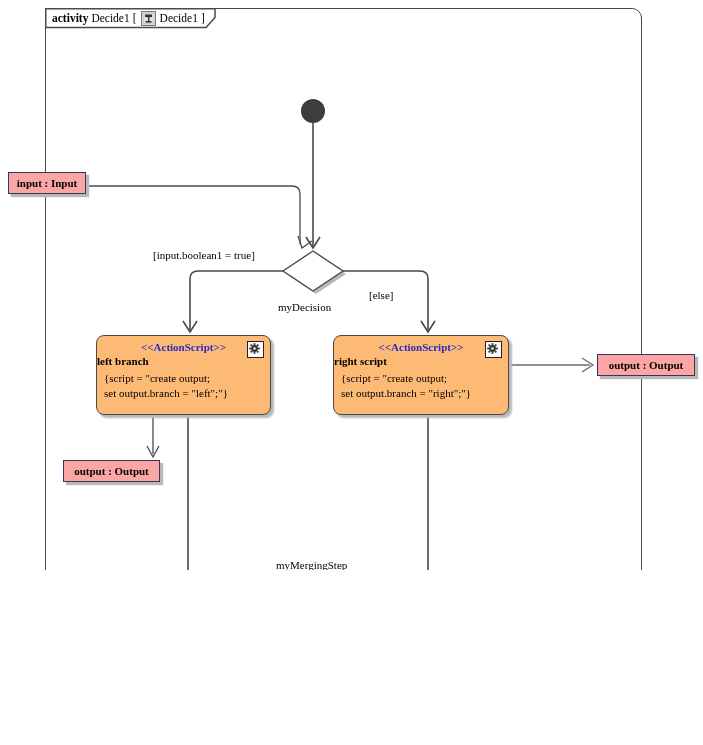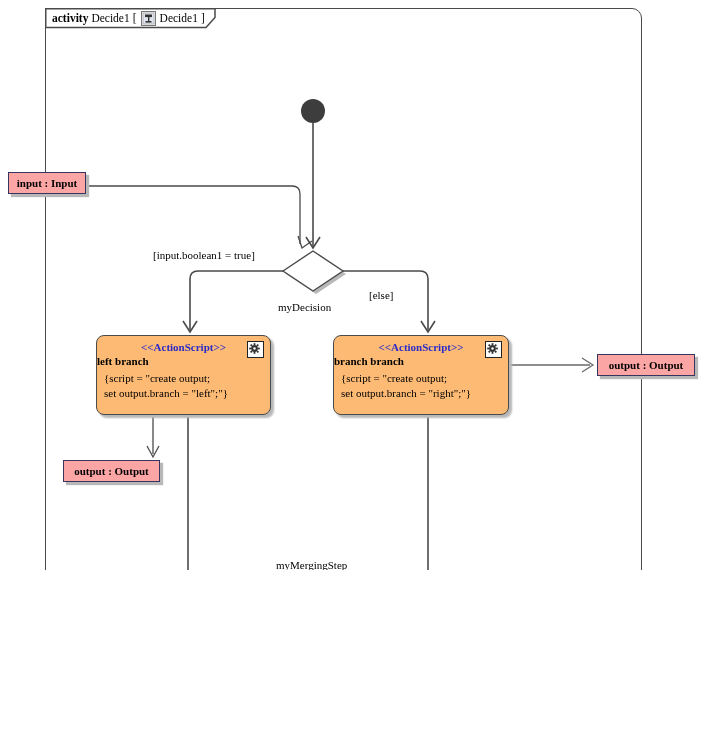--- a/index.html
+++ b/index.html
@@ -153,21 +153,21 @@
           <rect x="9.8" y="5.6" width="2" height="1.8"></rect>
           <rect x="2.4" y="2.4" width="1.8" height="1.8" transform="rotate(45 3.3 3.3)"></rect>
           <rect x="8.8" y="2.4" width="1.8" height="1.8" transform="rotate(45 9.7 3.3)"></rect>
           <rect x="2.4" y="8.8" width="1.8" height="1.8" transform="rotate(45 3.3 9.7)"></rect>
           <rect x="8.8" y="8.8" width="1.8" height="1.8" transform="rotate(45 9.7 9.7)"></rect>
         </g>
         <circle cx="6.5" cy="6.5" r="1.2" fill="#fdfdfd"></circle>
       </svg>
     </div>
     <div class="stereo">&lt;&lt;ActionScript&gt;&gt;</div>
-    <div class="aname">branch branch</div>
+    <div class="aname">right script</div>
     <div class="script">
       <div>{script = "create output;</div>
       <div>set output.branch = "right";"}</div>
     </div>
   </div>
 
   <div class="pin" style="left:63px; top:460px; width:95px;">output : Output</div>
   <div class="pin" style="left:597px; top:354px; width:96px;">output : Output</div>
 
 </div>

